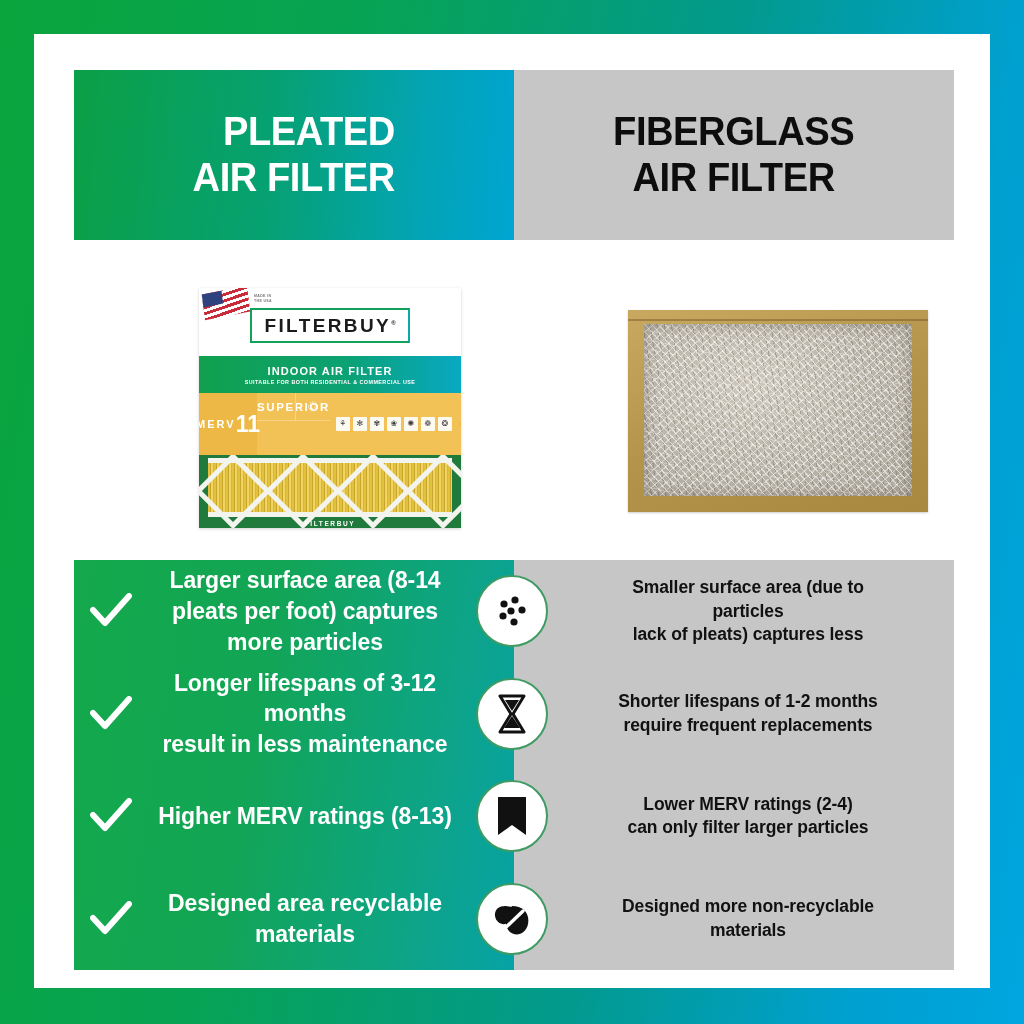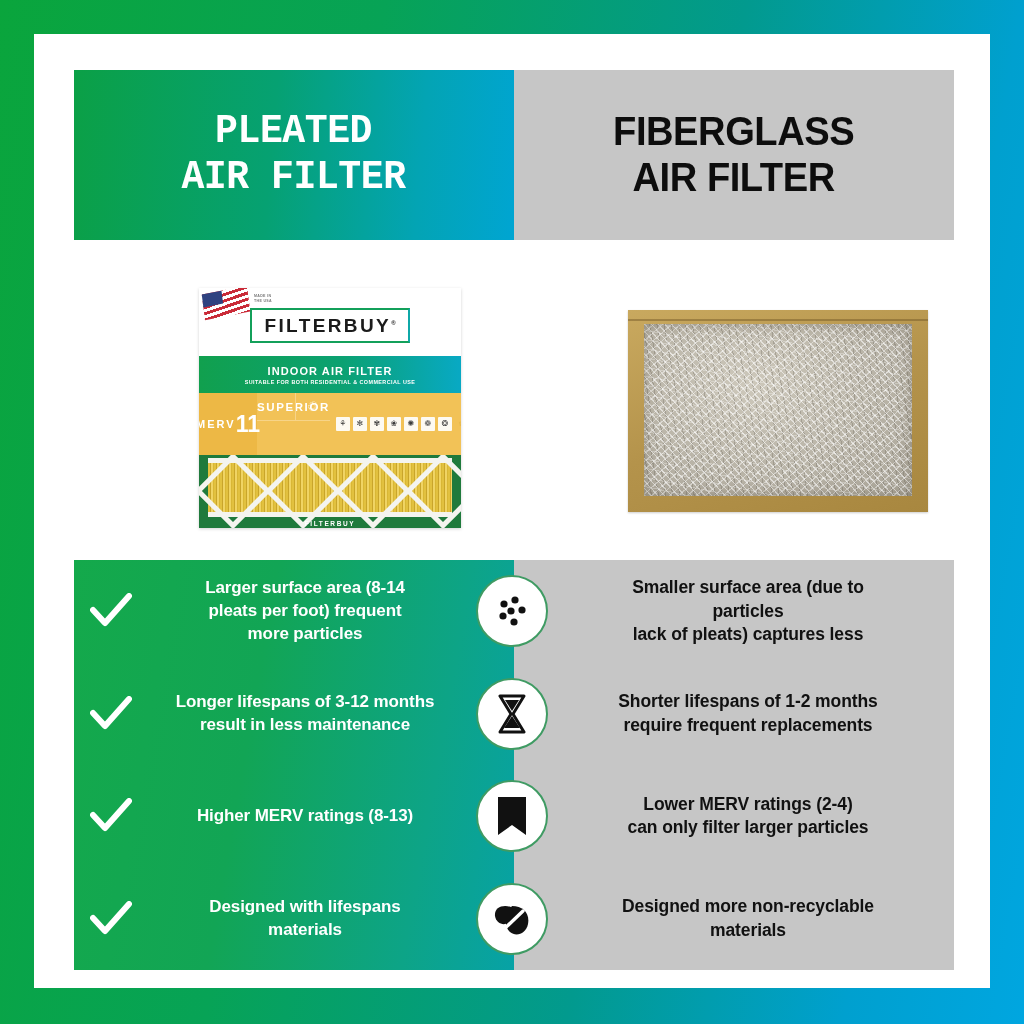--- a/index.html
+++ b/index.html
@@ -39,22 +39,21 @@
     width: 880px;
     height: 170px;
     display: flex;
   }
   .header-left {
     width: 50%;
     background: linear-gradient(95deg, #0ba046 0%, #06a172 45%, #03a4b4 78%, #00a5d2 100%);
     display: flex;
     align-items: center;
     justify-content: center;
-    text-align: center;
-    font-family: Liberation Mono, monospace;
+    text-align: right;
   }
   .header-right {
     width: 50%;
     background: #c6c6c6;
     display: flex;
     align-items: center;
     justify-content: center;
     text-align: center;
   }
   .header-title {
@@ -352,21 +351,21 @@
     flex: 0 0 74px;
     display: flex;
     align-items: center;
     justify-content: center;
     color: #ffffff;
   }
   .check-mark svg { display: block; }
   .feat-text-left {
     flex: 1;
     color: #ffffff;
-    font-size: 17px;
+    font-size: 23px;
     font-weight: bold;
     line-height: 1.33;
     text-align: center;
     padding-right: 52px;
     letter-spacing: -0.1px;
   }
   .feat-text-right {
     flex: 1;
     color: #111111;
     font-size: 17.5px;
@@ -500,21 +499,21 @@
         <div class="feat-rows">
 
           <div class="feat-row">
             <div class="check-mark">
               <svg width="42" height="36" viewBox="0 0 42 36">
                   <path d="M3 17 L15 30 L39 3" stroke="#ffffff" stroke-width="6" fill="none" stroke-linecap="round" stroke-linejoin="round"></path>
                 </svg>
             </div>
             <div class="feat-text-left">
               <div>Larger surface area (8-14</div>
-              <div>pleats per foot) frequent</div>
+              <div>pleats per foot) captures</div>
               <div>more particles</div>
             </div>
           </div>
 
           <div class="feat-row">
             <div class="check-mark">
               <svg width="42" height="36" viewBox="0 0 42 36">
                   <path d="M3 17 L15 30 L39 3" stroke="#ffffff" stroke-width="6" fill="none" stroke-linecap="round" stroke-linejoin="round"></path>
                 </svg>
             </div>
@@ -535,21 +534,21 @@
             </div>
           </div>
 
           <div class="feat-row">
             <div class="check-mark">
               <svg width="42" height="36" viewBox="0 0 42 36">
                   <path d="M3 17 L15 30 L39 3" stroke="#ffffff" stroke-width="6" fill="none" stroke-linecap="round" stroke-linejoin="round"></path>
                 </svg>
             </div>
             <div class="feat-text-left">
-              <div>Designed with lifespans</div>
+              <div>Designed area recyclable</div>
               <div>materials</div>
             </div>
           </div>
 
         </div>
       </div>
 
       <div class="feat-col-right">
         <div class="feat-rows">
 

